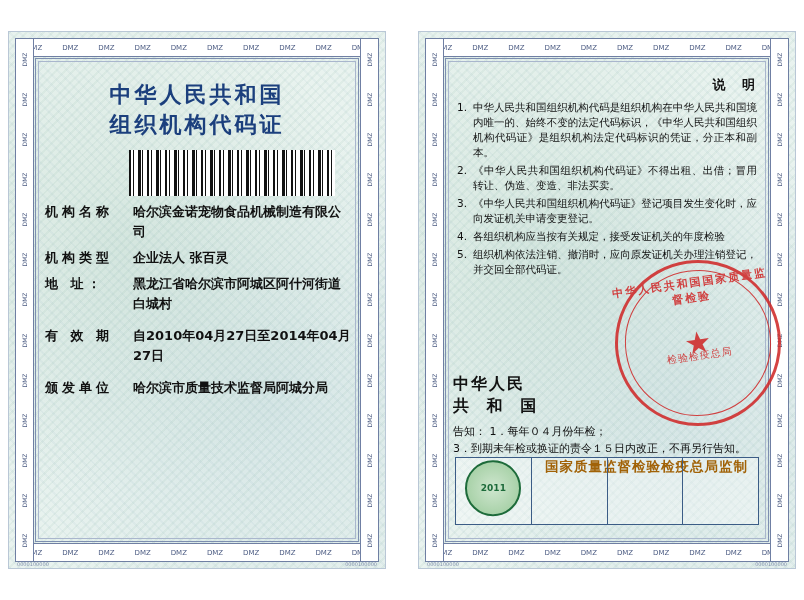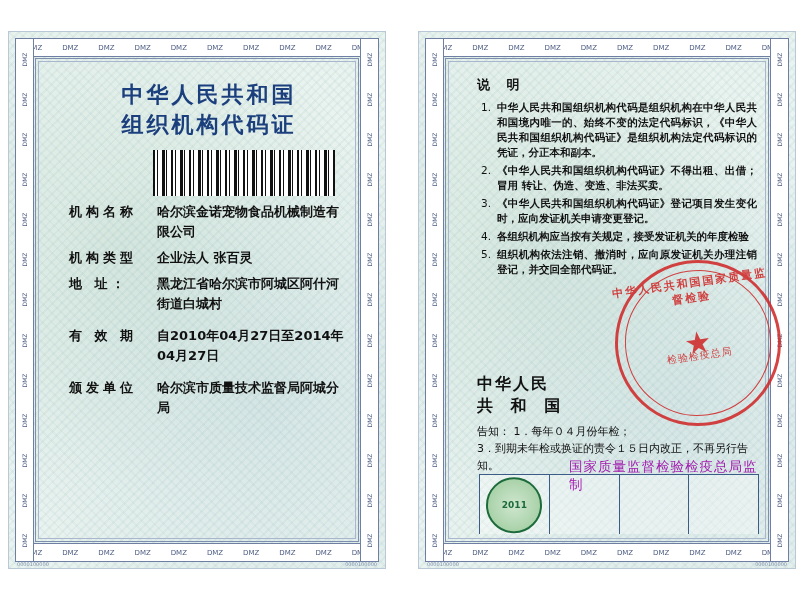--- a/index.html
+++ b/index.html
@@ -52,21 +52,20 @@
     position:absolute;left:26px;right:26px;top:26px;bottom:26px;
     border:1px solid #7d8eb0;
   }
   .inner-rule2{
     position:absolute;left:29px;right:29px;top:29px;bottom:29px;
     border:1px solid #a9b6cd;
   }
   .content{
     position:absolute;left:34px;right:34px;top:34px;bottom:34px;
     overflow:hidden;
-    margin-left:24px;
   }
   
   .title{
     text-align:center;margin-top:14px;
     color:#1b3f7d;
     font-family:"DejaVu Sans","Liberation Sans",sans-serif;
     font-weight:bold;
     letter-spacing:3px;
   }
   .title .l1{font-size:22px;line-height:30px;}
@@ -91,27 +90,27 @@
     font-family:"DejaVu Sans","Liberation Sans",sans-serif;
   }
   .barcode{
     margin:10px 16px 4px 86px;height:46px;
     background:
       repeating-linear-gradient(90deg,#111 0 2px,#fff 2px 4px,#111 4px 5px,#fff 5px 9px,#111 9px 12px,#fff 12px 13px,#111 13px 14px,#fff 14px 18px);
   }
   .divider-space{height:6px;}
   
   .notice-title{
-    text-align:left;color:#111;font-size:13px;font-weight:bold;
+    text-align:right;color:#111;font-size:13px;font-weight:bold;
     letter-spacing:6px;margin:10px 0 6px;
   }
   .notes{font-size:10.5px;line-height:15px;color:#111;padding:0 4px;}
   .note{display:flex;margin-bottom:3px;}
   .note .num{flex:0 0 16px;}
-  .note .txt{flex:1;text-align:justify;font-weight:bold;}
+  .note .txt{flex:1;text-align:justify;}
   .stamp{
     position:absolute;right:14px;top:228px;
     width:160px;height:160px;border-radius:50%;
     border:3px solid #d02a2a;color:#d02a2a;
     opacity:.88;
     transform:rotate(-8deg);
     pointer-events:none;
   }
   .stamp .ring{
     position:absolute;inset:7px;border:1px solid #d02a2a;border-radius:50%;
@@ -127,22 +126,22 @@
   .stamp .center-text{
     position:absolute;left:50%;top:50%;transform:translate(-50%,6px);
     font-size:10px;white-space:nowrap;letter-spacing:1px;
   }
   .issuer{
     margin-top:96px;font-size:16px;color:#111;line-height:22px;font-weight:600;
     letter-spacing:2px;
   }
   .issuer .l2{letter-spacing:6px;}
   .bureau{
-    position:absolute;left:92px;top:392px;font-size:13.5px;font-weight:400;
-    letter-spacing:1px;color:#a21caf;
+    position:absolute;left:92px;top:392px;font-size:13.5px;font-weight:700;
+    letter-spacing:1px;color:#a16207;
   }
   .announce{font-size:11px;line-height:17px;color:#111;margin-top:6px;}
   .annual-title{
     text-align:center;font-size:13px;letter-spacing:6px;margin:6px 0 2px;color:#111;
   }
   .annual-table{
     display:flex;border:1px solid #3b5c86;height:66px;margin:0 2px;
     background:rgba(255,255,255,.35);
   }
   .annual-cell{

